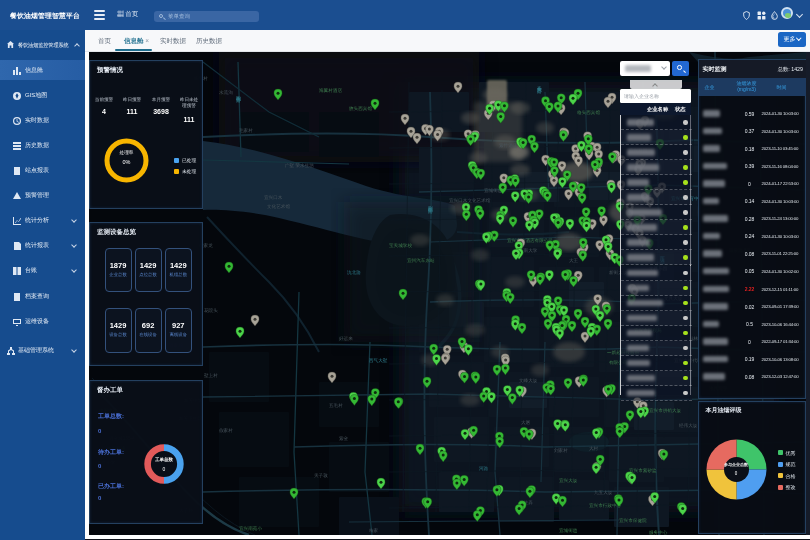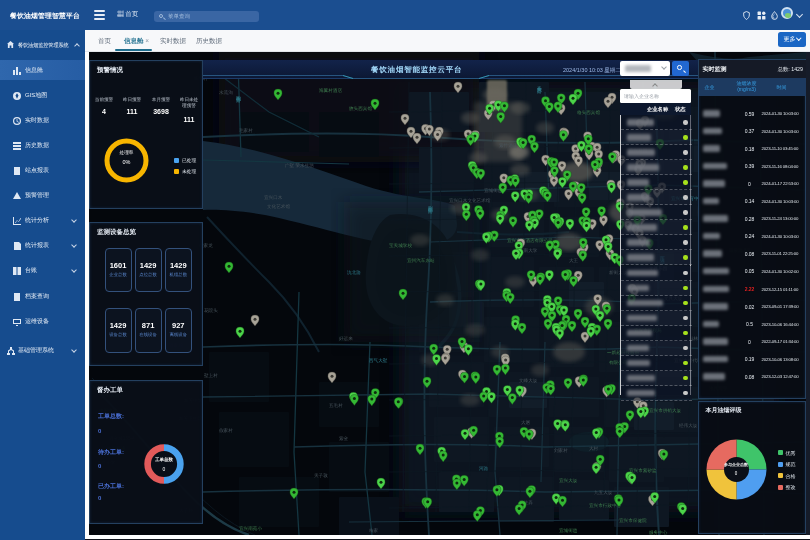--- a/index.html
+++ b/index.html
@@ -931,28 +931,20 @@
 .olbl{position:absolute;font-size:6px;color:#4a6fd4;font-weight:bold}
 .rtrow{position:absolute;left:0;width:108.5px;height:17.55px}
 .rtv{position:absolute;left:40px;width:22px;text-align:center;top:5.5px;font-size:5px;color:#e8edf2}
 .rtt{position:absolute;left:63px;top:6px;font-size:4.3px;color:#dfe5ea;white-space:nowrap;letter-spacing:-0.15px}
 .lrow{position:absolute;left:0;width:70.5px;height:15.05px;border-bottom:1px dashed rgba(255,255,255,.26)}
 .ldot{position:absolute;right:4px;top:5px;width:4.5px;height:4.5px;border-radius:50%}
 .lgd{position:absolute;width:5px;height:5px;border-radius:1px}
 .lgt{position:absolute;font-size:5px;color:#dfe5ec}
 </style>
 
-<div id="banner">
-  <svg style="position:absolute;left:0;top:0" width="603" height="19" viewBox="0 0 603 19">
-    <path d="M0,15.5 H140 L150,18.5 H276 L286,15.5 H603" stroke="#27557f" stroke-width="1" fill="none"></path>
-    <path d="M140,15.5 L150,18.5 M276,18.5 L286,15.5" stroke="#3fc8d8" stroke-width="1" fill="none" opacity=".55"></path>
-  </svg>
-  <span class="t">餐饮油烟智能监控云平台</span>
-  <span class="dt">2024/1/30 10:03 星期二</span>
-</div>
 
 <div class="panel" style="left:0;top:8px;width:114px;height:149px">
   <div class="ptitle">预警情况</div>
   <div class="statlb" style="left:0;top:36px">当前预警</div>
   <div class="statv" style="left:0;top:47px">4</div>
   <div class="statlb" style="left:28px;top:36px">昨日预警</div>
   <div class="statv" style="left:28px;top:47px">111</div>
   <div class="statlb" style="left:57px;top:36px">本月预警</div>
   <div class="statv" style="left:57px;top:47px">3698</div>
   <div class="statlb" style="left:85px;top:36px">昨日未处<br>理预警</div>
@@ -964,37 +956,37 @@
   <div style="position:absolute;left:14px;top:98px;width:45px;text-align:center;font-size:5.5px;color:#fff">0%</div>
   <div class="lgd" style="left:84px;top:97px;background:#4aa3f0"></div>
   <div class="lgt" style="left:92px;top:96px;font-size:4.8px">已处理</div>
   <div class="lgd" style="left:84px;top:108px;background:#f7b500"></div>
   <div class="lgt" style="left:92px;top:107px;font-size:4.8px">未处理</div>
 </div>
 
 <div class="panel" style="left:0;top:170px;width:114px;height:144px">
   <div class="ptitle">监测设备总览</div>
   <div class="devbox" style="left:14.5px;top:24.5px">
-          <span class="n">1601</span>
+          <span class="n">1879</span>
           <span class="l">企业总数</span>
         </div>
   <div class="devbox" style="left:44.6px;top:24.5px">
           <span class="n">1429</span>
           <span class="l">点位总数</span>
         </div>
   <div class="devbox" style="left:74.8px;top:24.5px">
           <span class="n">1429</span>
           <span class="l">机组总数</span>
         </div>
   <div class="devbox" style="left:14.5px;top:85px">
           <span class="n">1429</span>
           <span class="l">设备总数</span>
         </div>
   <div class="devbox" style="left:44.6px;top:85px">
-          <span class="n">871</span>
+          <span class="n">692</span>
           <span class="l">在线设备</span>
         </div>
   <div class="devbox" style="left:74.8px;top:85px">
           <span class="n">927</span>
           <span class="l">离线设备</span>
         </div>
 </div>
 
 <div class="panel" style="left:0;top:328px;width:114px;height:144px">
   <div class="ptitle">督办工单</div>

